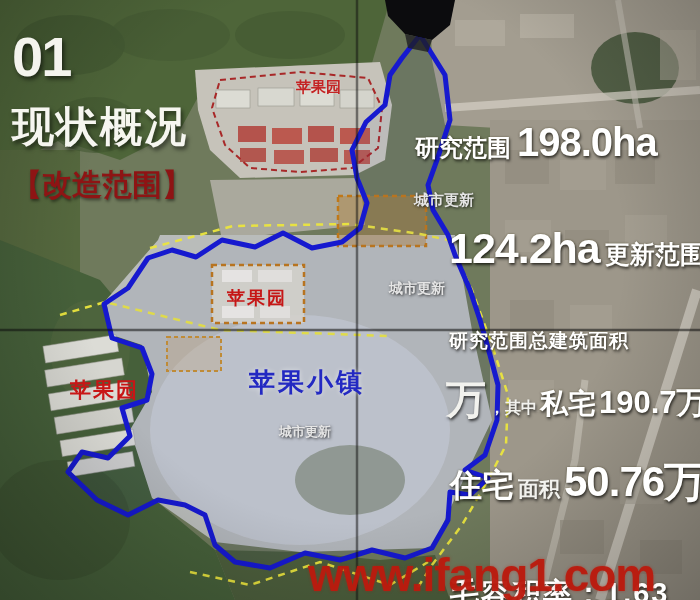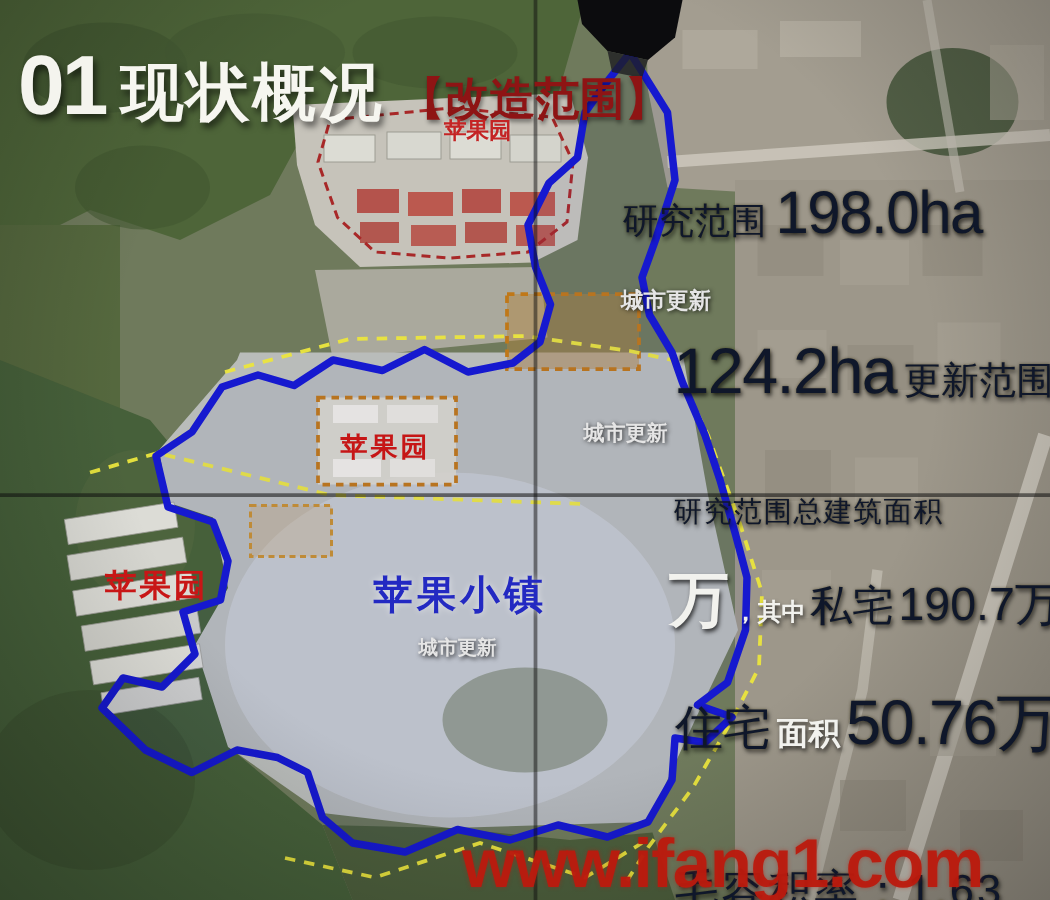--- a/index.html
+++ b/index.html
@@ -8,41 +8,41 @@
     font-family:"Liberation Sans","DejaVu Sans",sans-serif;
     background:#6f7a5c;
   }
   #slide svg{position:absolute;left:0;top:0;}
   .vignette{
     position:absolute;inset:0;pointer-events:none;z-index:3;
     background:radial-gradient(ellipse at 50% 42%, rgba(0,0,0,0) 55%, rgba(0,0,0,0.28) 100%);
   }
   .lbl{position:absolute;white-space:nowrap;z-index:4;}
   
-  .title-row{left:12px;top:24px;display:flex;align-items:baseline;gap:10px;}
+  .title-row{left:12px;top:24px;display:flex;align-items:baseline;gap:10px;flex-direction:column;}
   .title-num{font-size:56px;font-weight:900;color:#f4f4ee;letter-spacing:-2px;
     text-shadow:2px 3px 4px rgba(0,0,0,.55);}
   .title-text{font-size:42px;font-weight:900;color:#f6f6f0;letter-spacing:2px;
     text-shadow:2px 3px 4px rgba(0,0,0,.55);}
   .title-bracket{font-size:30px;font-weight:900;color:#8e1414;letter-spacing:0;
     text-shadow:1px 2px 3px rgba(0,0,0,.45);}
   
   .red-small{left:296px;top:78px;font-size:15px;font-weight:900;color:#c42424;
     text-shadow:0 0 2px rgba(255,255,255,.35);}
   .red-mid{left:227px;top:286px;font-size:18px;font-weight:900;color:#c61616;letter-spacing:2px;}
   .red-left{left:70px;top:376px;font-size:21px;font-weight:900;color:#c81616;letter-spacing:2px;}
-  .town{left:249px;top:379px;font-size:26px;font-weight:900;color:#2329c2;letter-spacing:3px;
+  .town{left:249px;top:365px;font-size:26px;font-weight:900;color:#2329c2;letter-spacing:3px;
     text-shadow:0 0 5px rgba(255,255,255,.55);}
   .csgx{font-weight:900;color:#e5e5e5;text-shadow:1px 1px 3px rgba(0,0,0,.75);text-align:right;}
   .csgx1{left:414px;top:191px;font-size:15px;}
   .csgx2{left:389px;top:280px;font-size:14px;}
   .csgx3{left:279px;top:423px;font-size:13px;}
   
   .stat{display:flex;align-items:baseline;z-index:4;}
-  .yel{color:#0f172a;text-shadow:1px 2px 3px rgba(0,0,0,.65),0 0 2px rgba(60,50,0,.5);font-weight:400;}
+  .yel{color:#ffffff;text-shadow:1px 2px 3px rgba(0,0,0,.65),0 0 2px rgba(60,50,0,.5);font-weight:700;}
   .whi{color:#f2f2ee;text-shadow:1px 2px 3px rgba(0,0,0,.7);font-weight:900;}
   .s1{left:415px;top:120px;gap:6px;}
   .s1 .a{font-size:24px;} .s1 .b{font-size:40px;letter-spacing:-1px;}
   .s2{left:449px;top:224px;gap:5px;}
   .s2 .a{font-size:43px;letter-spacing:-1px;} .s2 .b{font-size:25px;}
   .s3{left:449px;top:328px;gap:4px;}
   .s3 .a{font-size:19px;letter-spacing:1px;} .s3 .b{font-size:41px;}
   .s4{left:446px;top:372px;gap:3px;}
   .s4 .a{font-size:40px;} .s4 .b{font-size:16px;} .s4 .c{font-size:28px;} .s4 .d{font-size:31px;}
   .s5{left:450px;top:454px;gap:4px;}

